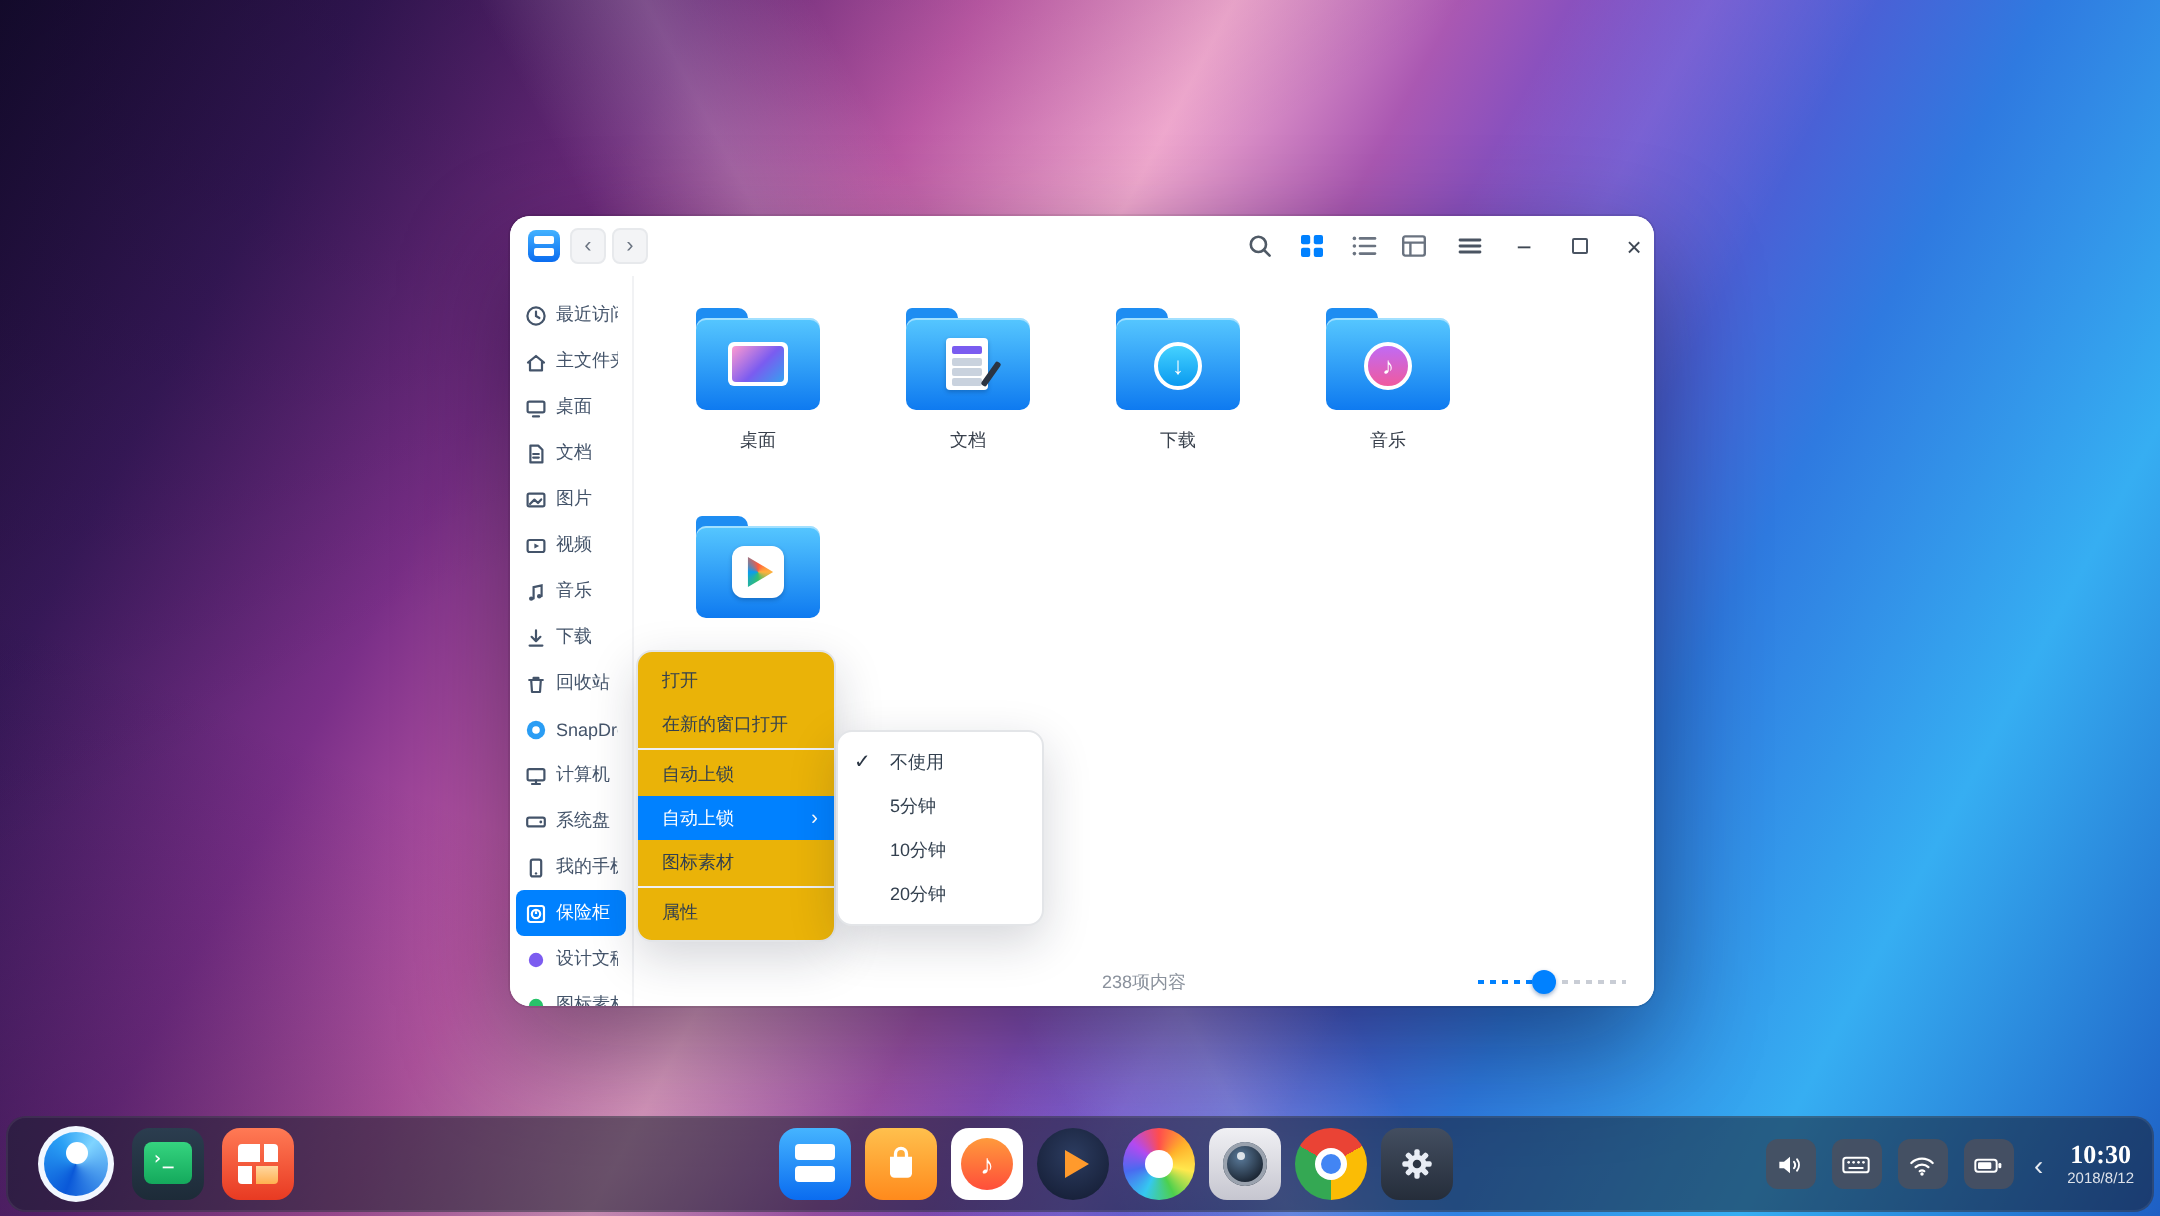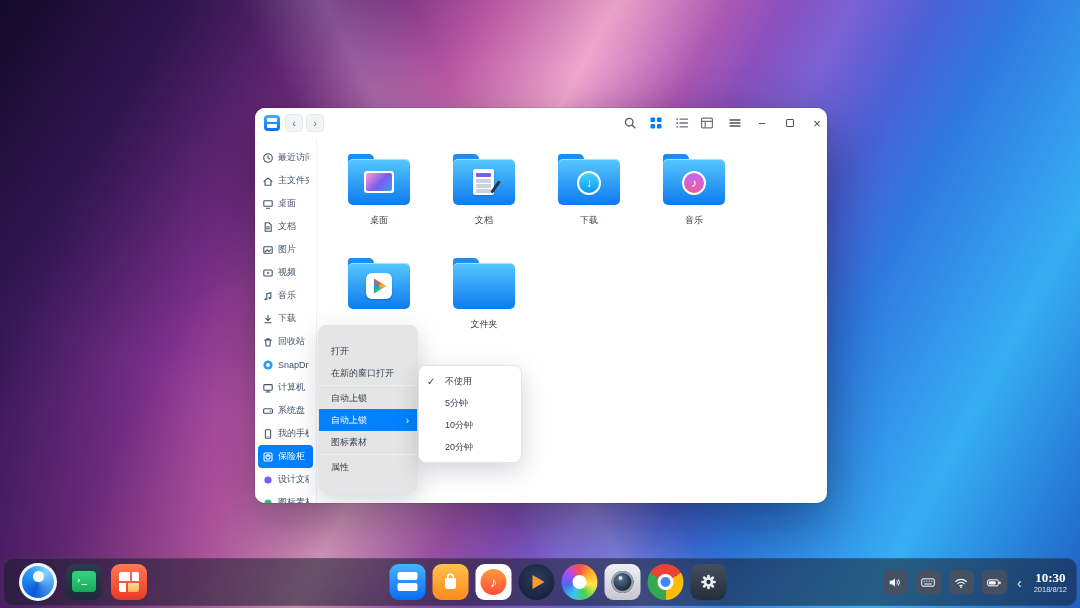--- a/index.html
+++ b/index.html
@@ -85,22 +85,22 @@
   .size-slider { position:absolute; right:14px; top:50%; transform:translateY(-50%);
     width:74px; height:12px; }
   .size-slider .track { position:absolute; left:0; right:0; top:5px; height:2px;
     background:repeating-linear-gradient(90deg,#c9cdd5 0 3px,transparent 3px 6px); }
   .size-slider .fill { position:absolute; left:0; width:45%; top:5px; height:2px;
     background:repeating-linear-gradient(90deg,#0081ff 0 3px,transparent 3px 6px); }
   .size-slider .thumb { position:absolute; left:calc(45% - 6px); top:0; width:12px; height:12px;
     border-radius:50%; background:#0081ff; box-shadow:0 1px 2px rgba(0,60,140,.4); }
 
   
-  .ctxmenu { position:absolute; left:63px; top:217px; width:100px; background:#e5e5e5;
-    border:1px solid #e3e5e8; border-radius:8px; padding:14px 0;
+  .ctxmenu { position:absolute; left:63px; top:217px; width:100px; background:#eab308;
+    border:1px solid #e3e5e8; border-radius:8px; padding:3px 0;
     box-shadow:0 8px 24px rgba(20,30,50,.18); z-index:5; }
   .ctxitem { position:relative; height:22px; display:flex; align-items:center;
     padding:0 12px; font-size:9px; color:#33404f; }
   .ctxitem.hl { background:#0081ff; color:#fff;text-align:right; }
   .ctxitem .subarrow { position:absolute; right:8px; font-size:10px; }
   .ctxsep { height:1px; background:#eef0f2; margin:1px 0; }
   .submenu { position:absolute; left:163px; top:257px; width:104px; background:#fff;
     border:1px solid #e3e5e8; border-radius:8px; padding:4px 0;
     box-shadow:0 8px 24px rgba(20,30,50,.18); z-index:6; }
   .subitem { position:relative; height:22px; display:flex; align-items:center;
@@ -390,29 +390,31 @@
       </div>
       <div class="fitem">
         <div class="folder">
           <div class="fbody"></div>
           <div class="decor decor-media">
               <i></i>
             </div>
         </div>
         <div class="flabel"></div>
       </div>
-      <div class="fitem">
-        <div class="folder">
-          <div class="fbody"></div>
-        </div>
-        <div class="flabel">文件夹</div>
-      </div>
-    </div>
-  </div>
-
+    </div>
+  </div>
+
+  <div class="statusbar">
+    <span class="statuscount">238项内容</span>
+    <div class="size-slider">
+      <div class="track"></div>
+        <div class="fill"></div>
+      <div class="thumb"></div>
+    </div>
+  </div>
 
   <div class="ctxmenu">
     <div class="ctxitem">打开</div>
     <div class="ctxitem">在新的窗口打开</div>
     <div class="ctxsep"></div>
     <div class="ctxitem">自动上锁</div>
     <div class="ctxitem hl">
       <span>自动上锁</span>
       <span class="subarrow">›</span>
     </div>

